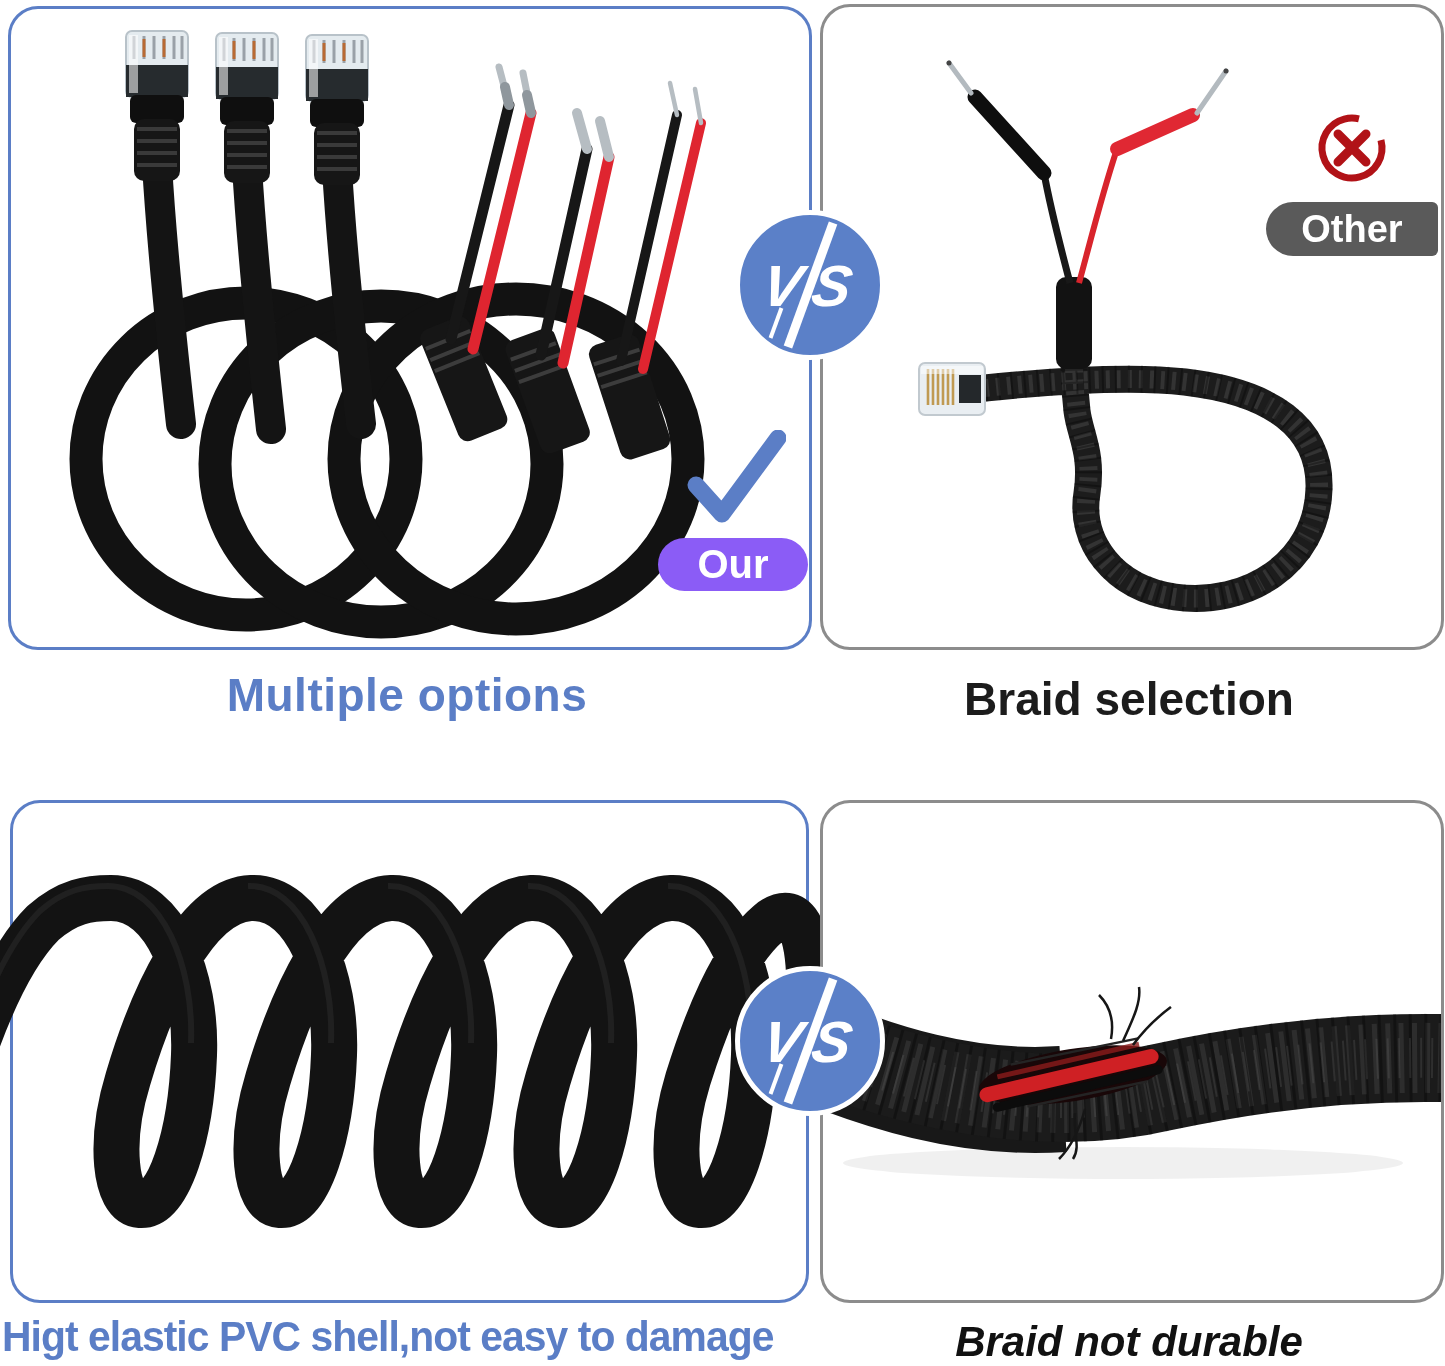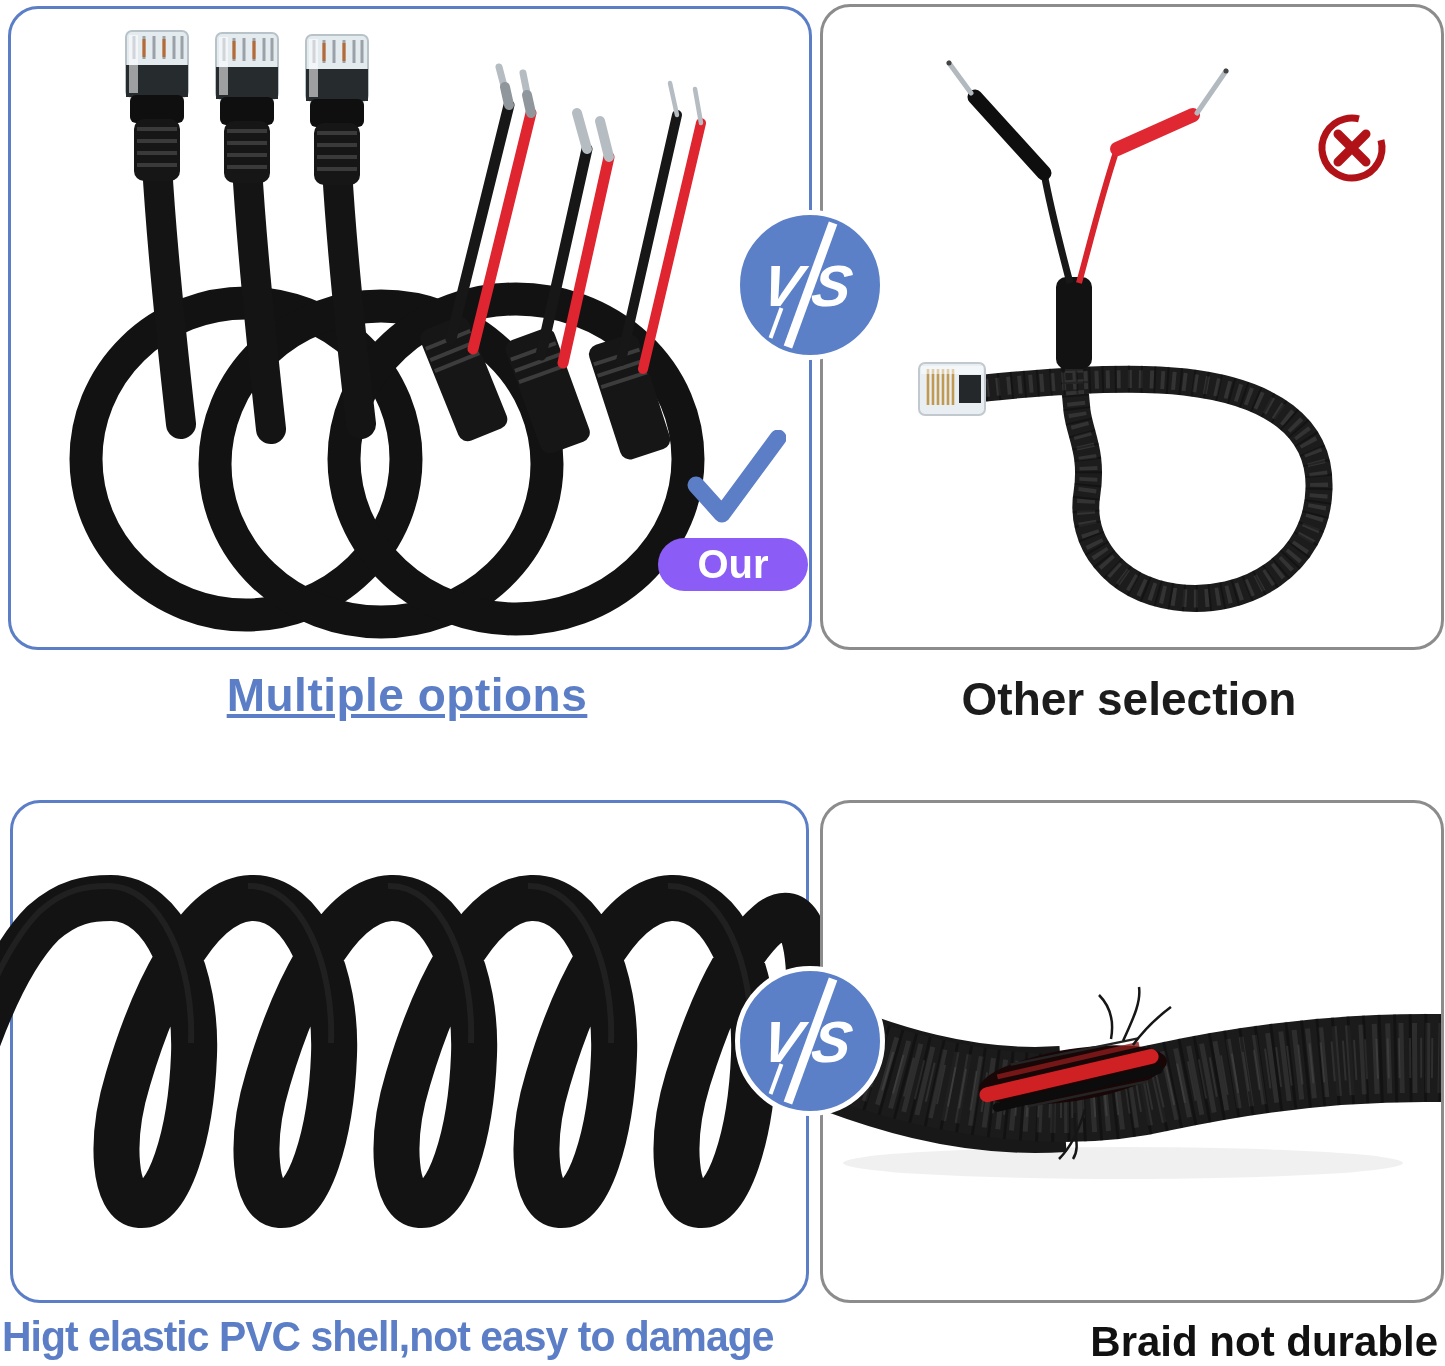--- a/index.html
+++ b/index.html
@@ -11,24 +11,24 @@
   .panel.blue{border:3px solid #5b7ec6;}
   .panel.gray{border:3px solid #8c8c8c;}
   #panel-tl{left:8px;top:6px;width:798px;height:638px;}
   #panel-tr{left:820px;top:4px;width:618px;height:640px;}
   #panel-bl{left:10px;top:800px;width:793px;height:497px;}
   #panel-br{left:820px;top:800px;width:618px;height:497px;}
   .panel svg{position:absolute;left:0;top:0;}
   #panel-bl svg{overflow:visible;}
 
   .caption{position:absolute;font-weight:bold;white-space:nowrap;}
-  #cap-top-left{left:8px;width:798px;top:668px;text-align:center;font-size:46px;color:#5b7ec6;letter-spacing:.5px;text-decoration:underline;}
+  #cap-top-left{left:8px;width:798px;top:668px;text-align:center;font-size:46px;color:#5b7ec6;letter-spacing:.5px;}
   #cap-top-right{left:820px;width:618px;top:672px;text-align:center;font-size:46px;color:#1c1c1c;}
   #cap-bottom-left{left:2px;top:1312px;font-size:43px;color:#5b7ec6;letter-spacing:-1px;transform:scaleX(.95);transform-origin:left center;}
-  #cap-bottom-right{left:820px;width:618px;top:1318px;text-align:right;font-size:42px;color:#111111;}
+  #cap-bottom-right{left:820px;width:618px;top:1318px;text-align:center;font-size:42px;color:#111111;font-style:italic;}
 
   .vs-badge{
     position:absolute;width:140px;height:140px;border-radius:50%;
     background:#5b80c8;border:5px solid #ffffff;box-sizing:content-box;
   }
   #vs-top{left:735px;top:210px;}
   #vs-bottom{left:735px;top:966px;}
   .vs-slash{position:absolute;left:66px;top:4px;width:9px;height:132px;background:#ffffff;transform:rotate(20deg);}
   .vs-slash-small{position:absolute;left:34px;top:92px;width:4px;height:32px;background:#ffffff;transform:rotate(20deg);}
   .vs-text{
@@ -181,21 +181,21 @@
         <path d="M175,262 L320,252" stroke="#8c1b1b" stroke-width="5" opacity="0.8" fill="none"></path>
         <path d="M170,292 L335,280" stroke="#0c0c0c" stroke-width="9" stroke-linecap="round" fill="none"></path>
         <path d="M190,252 L320,246 M200,296 L322,290" stroke="#242424" stroke-width="2.5" fill="none"></path>
       </g>
 
       <path d="M300,238 C312,212 318,198 316,184 M310,242 C326,220 340,210 348,204 M288,236 C292,214 284,200 276,192 M262,306 C256,328 246,346 236,356 M252,310 C250,330 258,344 250,356" stroke="#161616" stroke-width="2.5" fill="none"></path>
     </svg>
   </div>
 
   <div class="caption" id="cap-top-left">Multiple options</div>
-  <div class="caption" id="cap-top-right">Other selection</div>
+  <div class="caption" id="cap-top-right">Braid selection</div>
   <div class="caption" id="cap-bottom-left">Higt elastic PVC shell,not easy to damage</div>
   <div class="caption" id="cap-bottom-right">Braid not durable</div>
 
   <div class="vs-badge" id="vs-top">
     <span class="vs-slash"></span>
     <span class="vs-slash-small"></span>
     <span class="vs-text">VS</span>
   </div>
   <div class="vs-badge" id="vs-bottom">
     <span class="vs-slash"></span>
@@ -205,14 +205,15 @@
 
   <svg id="check-icon" width="100" height="96" viewBox="0 0 100 96">
     <path d="M10,55 L36,84 L92,8" fill="none" stroke="#5b7ec6" stroke-width="17" stroke-linecap="round" stroke-linejoin="round"></path>
   </svg>
   <div class="pill" id="our-label">Our</div>
 
   <svg id="cross-icon" width="76" height="76" viewBox="0 0 76 76">
     <circle cx="38" cy="38" r="30" fill="none" stroke="#b11217" stroke-width="7" stroke-dasharray="156 32" transform="rotate(-15 38 38)"></circle>
     <path d="M24,24 L52,52 M52,24 L24,52" stroke="#b11217" stroke-width="9" stroke-linecap="round" fill="none"></path>
   </svg>
+  <div class="pill" id="other-label">Other</div>
 
 </div>
 
 </body></html>

